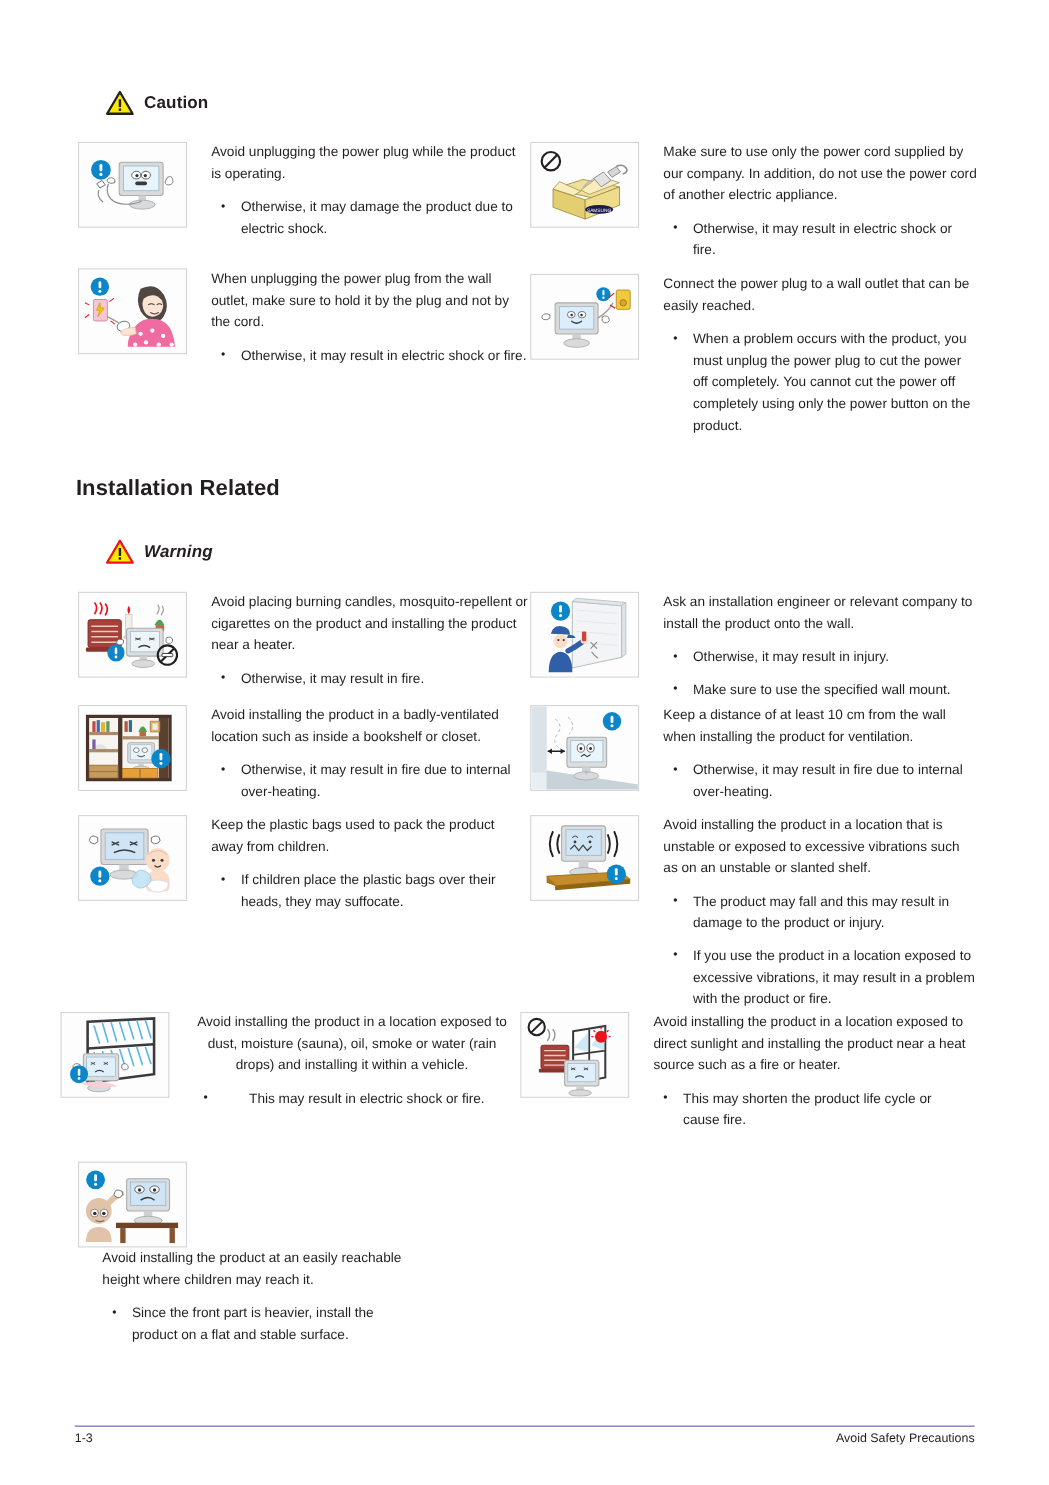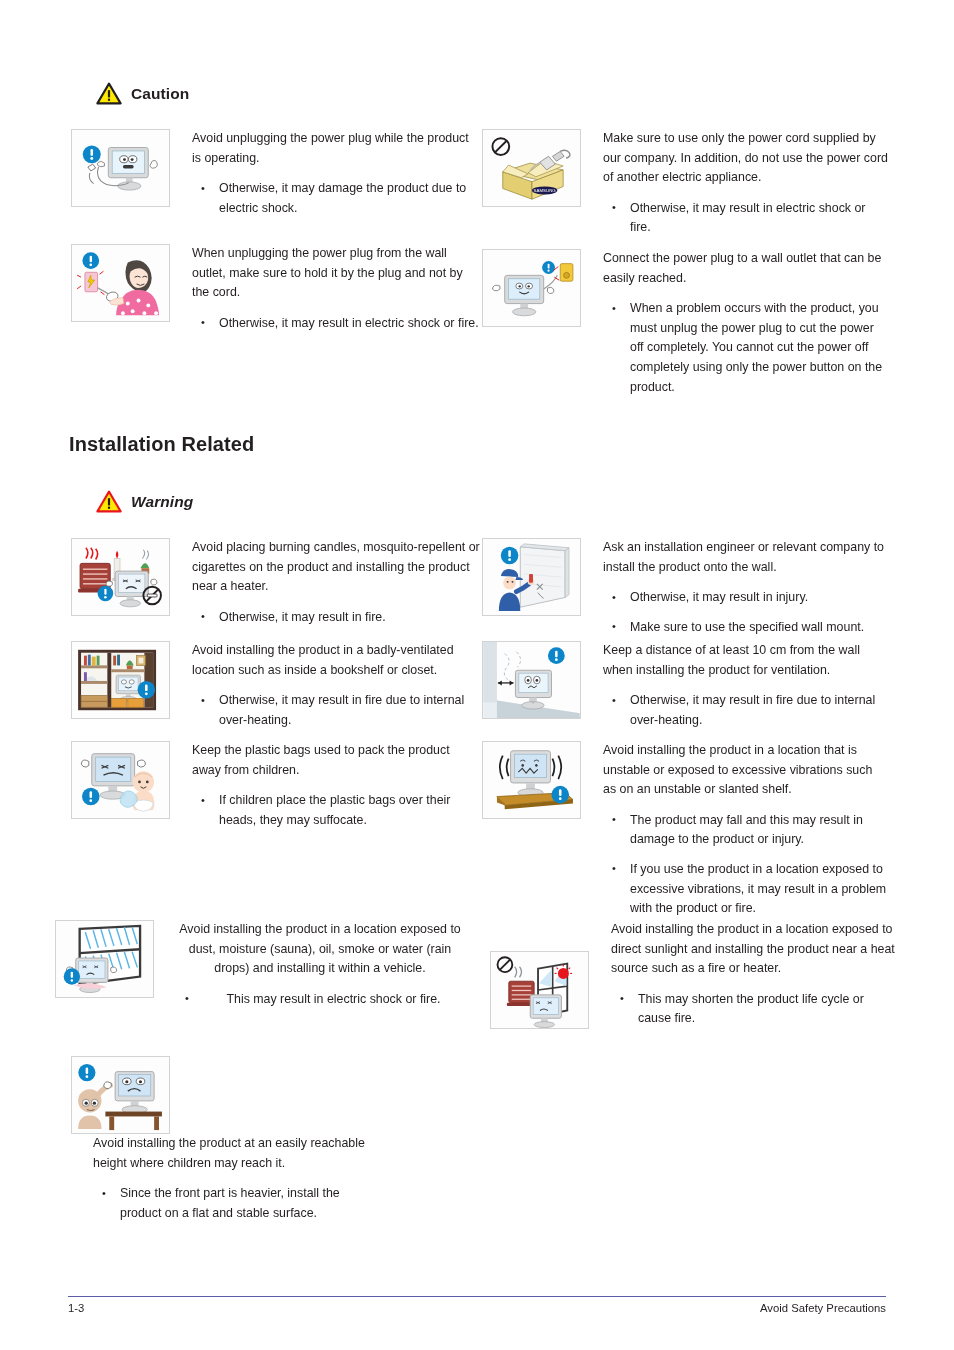--- a/index.html
+++ b/index.html
@@ -625,21 +625,21 @@
         </svg>
       </div>
       <div class="body-col">
         <div class="lead">Avoid installing the product in a location exposed to dust, moisture (sauna), oil, smoke or water (rain drops) and installing it within a vehicle.</div>
         <ul class="bullets">
           <li>This may result in electric shock or fire.</li>
         </ul>
       </div>
     </div>
 
-    <div class="item" style="left:490px; top:920px;align-items:flex-end;">
+    <div class="item" style="left:473px; top:920px;">
       <div class="thumb">
         <svg viewBox="0 0 99 78" xmlns="http://www.w3.org/2000/svg">
           <rect width="99" height="78" fill="#fdfdfd"></rect>
 
           <circle cx="14" cy="13" r="7.6" fill="none" stroke="#231f20" stroke-width="1.9"></circle>
           <line x1="9" y1="18" x2="19" y2="8" stroke="#231f20" stroke-width="1.9"></line>
 
           <path d="M24 26 q4 -6 0 -11" fill="none" stroke="#8d9399" stroke-width="1.3"></path>
           <path d="M29 26 q4 -6 0 -11" fill="none" stroke="#8d9399" stroke-width="1.3"></path>
 

